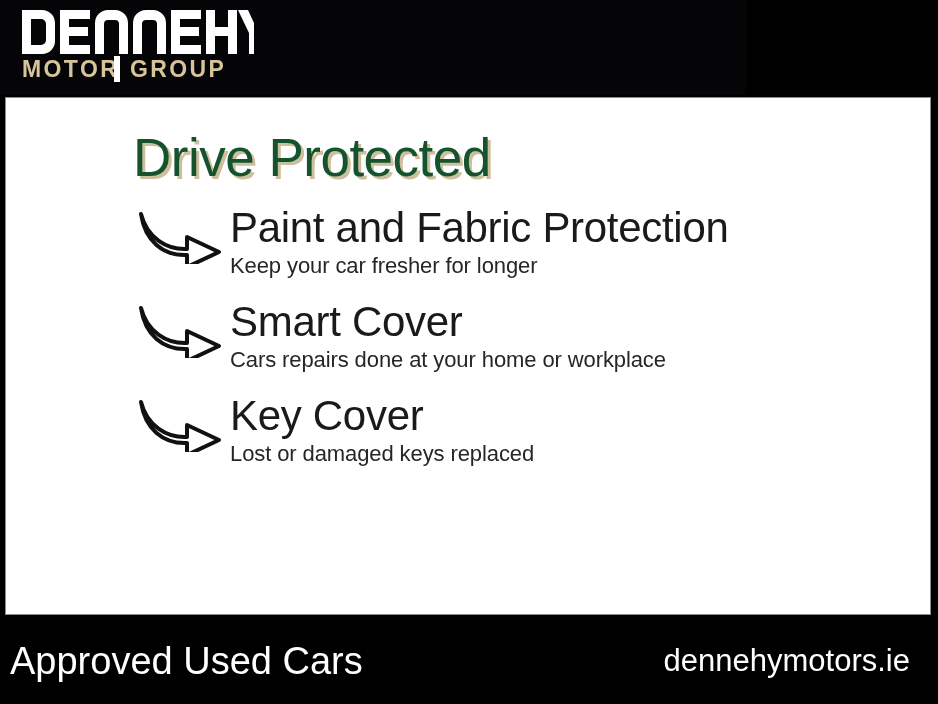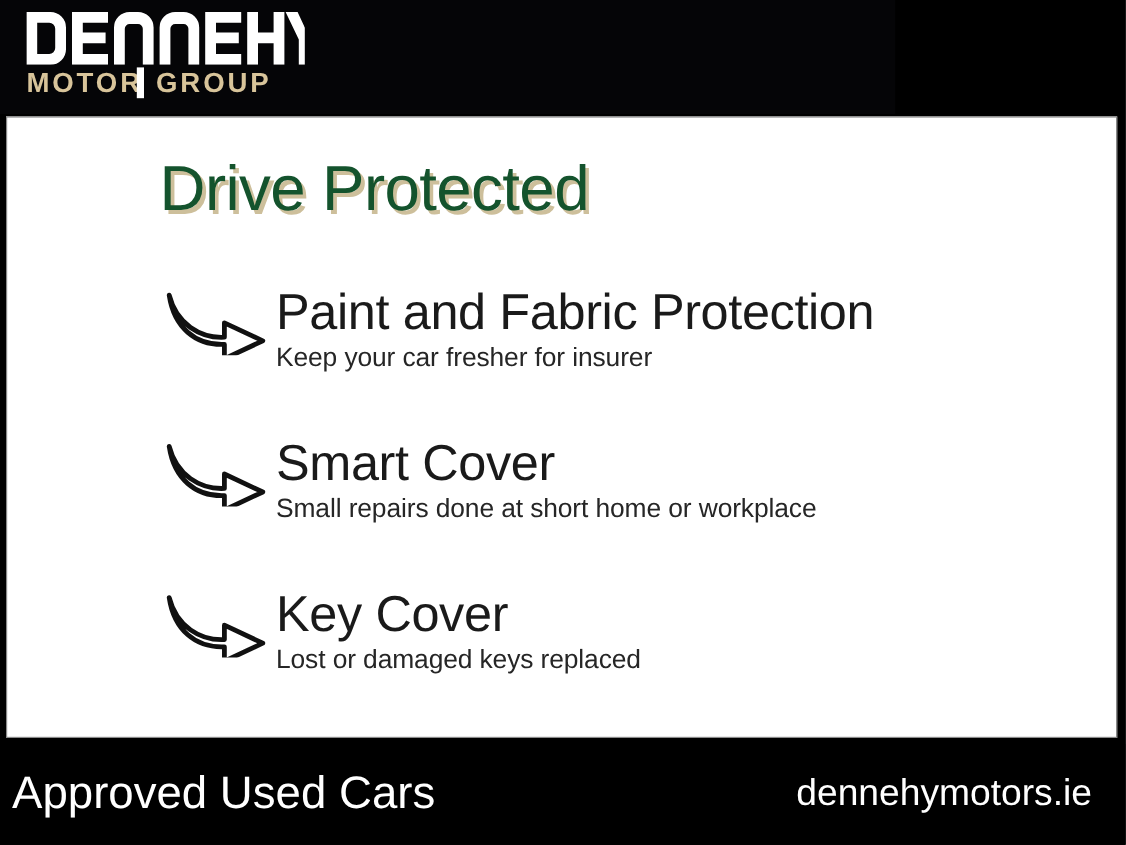--- a/index.html
+++ b/index.html
@@ -74,21 +74,20 @@
 
   .list {
     position: absolute;
     left: 0;
     top: 106px;
     width: 100%;
   }
   .item {
     position: relative;
     height: 94px;
-    margin-top: 32px;
   }
   .arrow-icon {
     position: absolute;
     left: 131px;
     top: 4px;
     width: 86px;
     height: 56px;
   }
   .arrow-icon svg {
     display: block;
@@ -191,35 +190,35 @@
 
       <div class="item">
         <span class="arrow-icon">
           <svg viewBox="0 0 86 56">
             <path d="M4 6 C 10 30, 30 42, 50 41 L50 29 L82 44 L50 59 L50 47
                      C 26 48, 8 33, 4 6 Z" fill="#ffffff" stroke="#111111" stroke-width="4" stroke-linejoin="round" stroke-linecap="round"></path>
           </svg>
         </span>
         <div class="item-text">
           <div class="item-title">Paint and Fabric Protection</div>
-          <div class="item-sub">Keep your car fresher for insurer</div>
+          <div class="item-sub">Keep your car fresher for longer</div>
         </div>
       </div>
 
 
       <div class="item">
         <span class="arrow-icon">
           <svg viewBox="0 0 86 56">
             <path d="M4 6 C 10 30, 30 42, 50 41 L50 29 L82 44 L50 59 L50 47
                      C 26 48, 8 33, 4 6 Z" fill="#ffffff" stroke="#111111" stroke-width="4" stroke-linejoin="round" stroke-linecap="round"></path>
           </svg>
         </span>
         <div class="item-text">
           <div class="item-title">Smart Cover</div>
-          <div class="item-sub">Small repairs done at short home or workplace</div>
+          <div class="item-sub">Cars repairs done at your home or workplace</div>
         </div>
       </div>
 
       <div class="item">
         <span class="arrow-icon">
           <svg viewBox="0 0 86 56">
             <path d="M4 6 C 10 30, 30 42, 50 41 L50 29 L82 44 L50 59 L50 47
                      C 26 48, 8 33, 4 6 Z" fill="#ffffff" stroke="#111111" stroke-width="4" stroke-linejoin="round" stroke-linecap="round"></path>
           </svg>
         </span>

